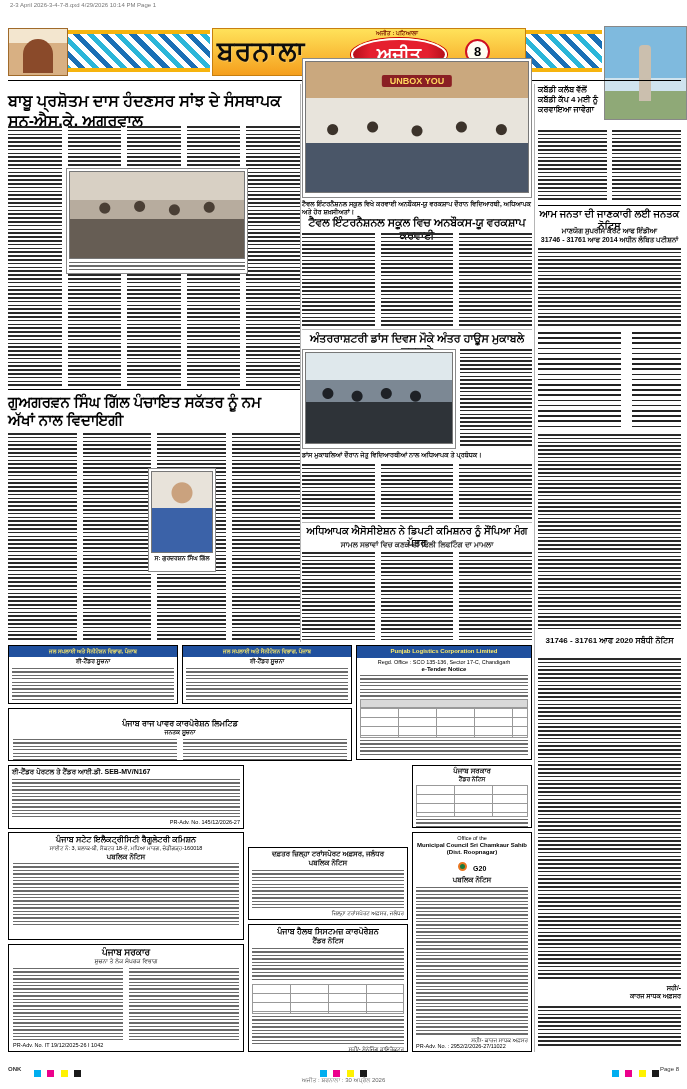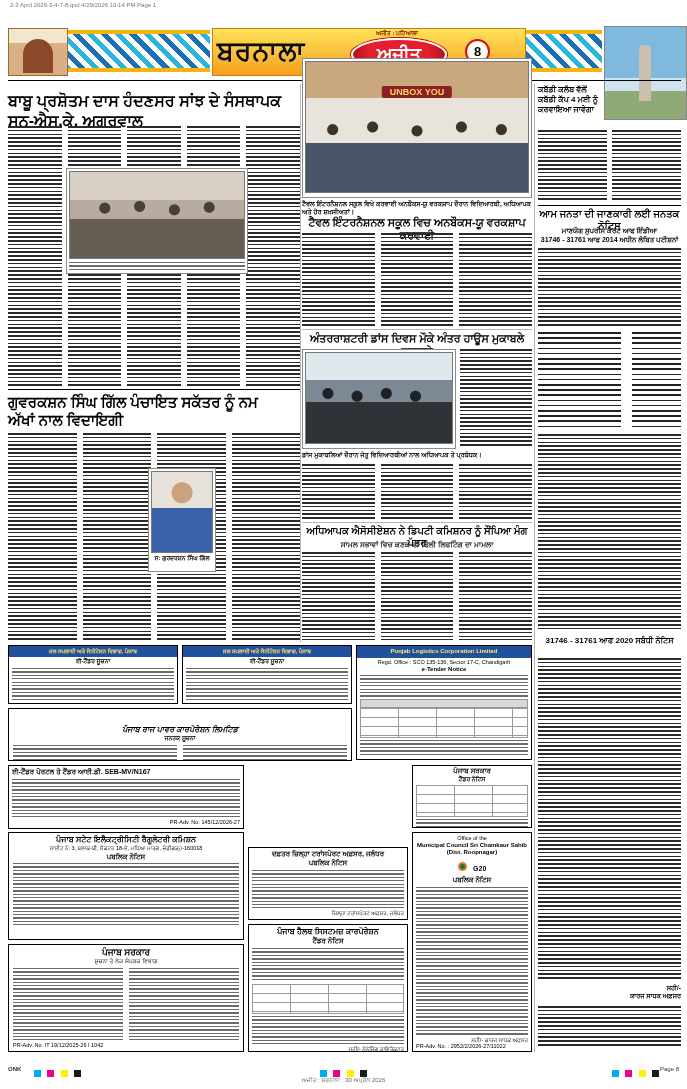--- a/index.html
+++ b/index.html
@@ -96,21 +96,21 @@
             radial-gradient(circle at 20% 42%, #4a3f35 0 5px, transparent 6px),
             radial-gradient(circle at 40% 40%, #4a3f35 0 5px, transparent 6px),
             radial-gradient(circle at 60% 44%, #4a3f35 0 5px, transparent 6px),
             radial-gradient(circle at 80% 41%, #4a3f35 0 5px, transparent 6px),
             linear-gradient(180deg,#d8d0c4 0 32%,#b7ac9e 32% 55%,#665d54 55% 100%);"></div>
     <div class="gklt" style="height:8px;margin-top:3px;"></div>
   </div>
 
   <div class="abs rule" style="left:8px;top:389px;width:292px;height:1px;"></div>
 
-  <div class="abs b" style="left:8px;top:393px;width:270px;font-size:15px;line-height:1.22;">ਗੁਵਰਕਸ਼ਨ ਸਿੰਘ ਗਿੱਲ ਪੰਚਾਇਤ ਸਕੱਤਰ ਨੂੰ ਨਮ ਅੱਖਾਂ ਨਾਲ ਵਿਦਾਇਗੀ</div>
+  <div class="abs b" style="left:8px;top:393px;width:270px;font-size:15px;line-height:1.22;">ਗੁਅਗਰਵ਼ਨ ਸਿੰਘ ਗਿੱਲ ਪੰਚਾਇਤ ਸਕੱਤਰ ਨੂੰ ਨਮ ਅੱਖਾਂ ਨਾਲ ਵਿਦਾਇਗੀ</div>
 
   <div class="abs" style="left:8px;top:433px;width:292px;height:207px;">
     <div class="cols">
       <div class="gk"></div>
       <div class="gk"></div>
       <div class="gk"></div>
       <div class="gk"></div>
     </div>
   </div>
 
@@ -122,21 +122,21 @@
   </div>
 
   <div class="pframe" style="left:302px;top:58px;width:230px;height:140px;">
     <div class="photo" style="height:132px;background:
             radial-gradient(circle at 12% 52%, #3c332b 0 5px, transparent 6px),
             radial-gradient(circle at 30% 50%, #3c332b 0 5px, transparent 6px),
             radial-gradient(circle at 50% 53%, #3c332b 0 5px, transparent 6px),
             radial-gradient(circle at 70% 50%, #3c332b 0 5px, transparent 6px),
             radial-gradient(circle at 88% 52%, #3c332b 0 5px, transparent 6px),
             linear-gradient(180deg,#caa87e 0 28%,#e8e4dc 28% 62%,#4a5668 62% 100%);">
-      <div class="abs b" style="left:50%;top:24px;transform:translateX(-50%);background:#8a1f24;color:#ffd75e;
+      <div class="abs b" style="left:50%;top:13px;transform:translateX(-50%);background:#8a1f24;color:#ffd75e;
                   font-size:9px;padding:1px 8px;border-radius:2px;white-space:nowrap;">UNBOX YOU</div>
     </div>
   </div>
   <div class="abs b" style="left:302px;top:200px;width:230px;font-size:6.5px;line-height:1.25;">ਟੈਵਲ ਇੰਟਰਨੈਸ਼ਨਲ ਸਕੂਲ ਵਿਖੇ ਕਰਵਾਈ ਅਨਬੌਕਸ-ਯੂ ਵਰਕਸ਼ਾਪ ਦੌਰਾਨ ਵਿਦਿਆਰਥੀ, ਅਧਿਆਪਕ ਅਤੇ ਹੋਰ ਸ਼ਖ਼ਸੀਅਤਾਂ।</div>
 
   <div class="abs b ctr" style="left:302px;top:216px;width:230px;font-size:11px;line-height:1.15;">ਟੈਵਲ ਇੰਟਰਨੈਸ਼ਨਲ ਸਕੂਲ ਵਿਚ ਅਨਬੌਕਸ-ਯੂ ਵਰਕਸ਼ਾਪ ਕਰਵਾਈ</div>
   <div class="abs" style="left:302px;top:233px;width:230px;height:93px;">
     <div class="cols">
       <div class="gk"></div>
       <div class="gk"></div>
@@ -214,21 +214,21 @@
     <div class="bluebar t6" style="height:12px;">Punjab Logistics Corporation Limited</div>
     <div class="ctr t55" style="margin-top:1px;">Regd. Office : SCO 135-136, Sector 17-C, Chandigarh</div>
     <div class="b ctr t6">e-Tender Notice</div>
     <div class="gklt" style="height:22px;margin:2px 3px;"></div>
     <div style="height:7px;margin:0 3px;background:#d9d9d9;border:1px solid #999;"></div>
     <div class="grid" style="height:28px;margin:0 3px;"></div>
     <div class="gklt" style="height:16px;margin:2px 3px;"></div>
   </div>
 
   <div class="adbox" style="left:8px;top:708px;width:344px;height:53px;">
-    <div class="b ctr t8" style="margin-top:16px;font-style:italic;">ਪੰਜਾਬ ਰਾਜ ਪਾਵਰ ਕਾਰਪੋਰੇਸ਼ਨ ਲਿਮਟਿਡ</div>
+    <div class="b ctr t8" style="margin-top:10px;">ਪੰਜਾਬ ਰਾਜ ਪਾਵਰ ਕਾਰਪੋਰੇਸ਼ਨ ਲਿਮਟਿਡ</div>
     <div class="b ctr t6">ਜਨਤਕ ਸੂਚਨਾ</div>
     <div style="height:28px;margin:2px 4px;">
       <div class="cols">
         <div class="gklt"></div>
         <div class="gklt"></div>
       </div>
     </div>
   </div>
 
   <div class="adbox" style="left:8px;top:765px;width:236px;height:64px;">

